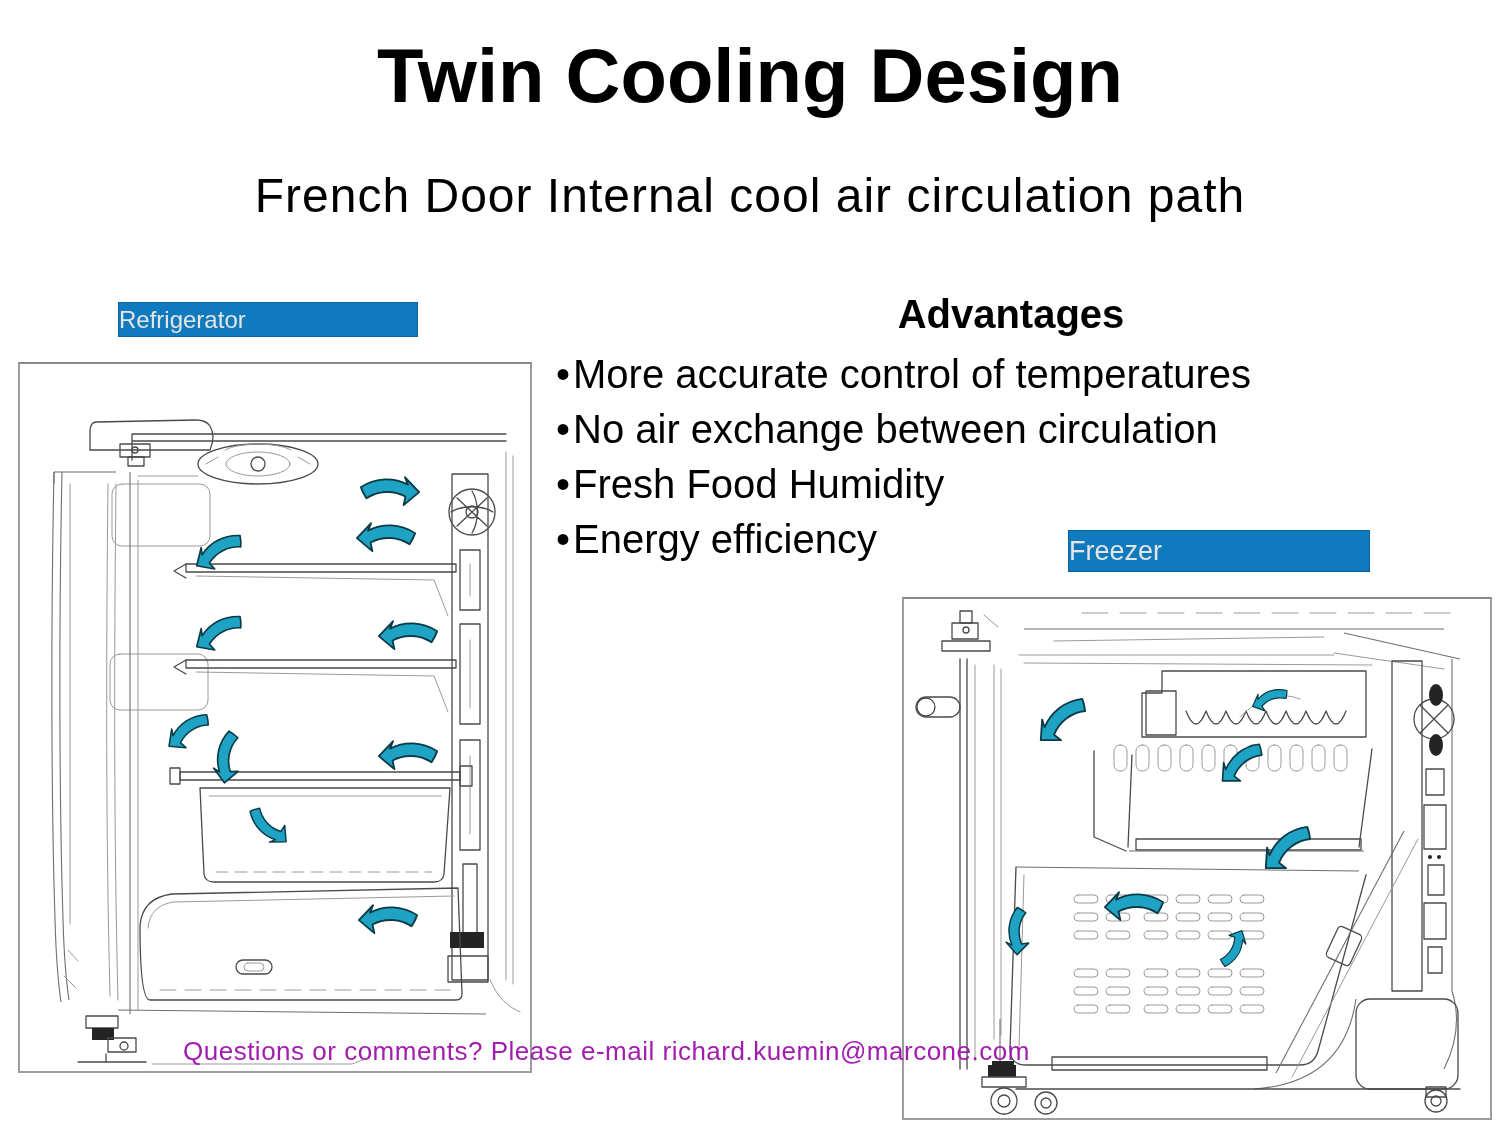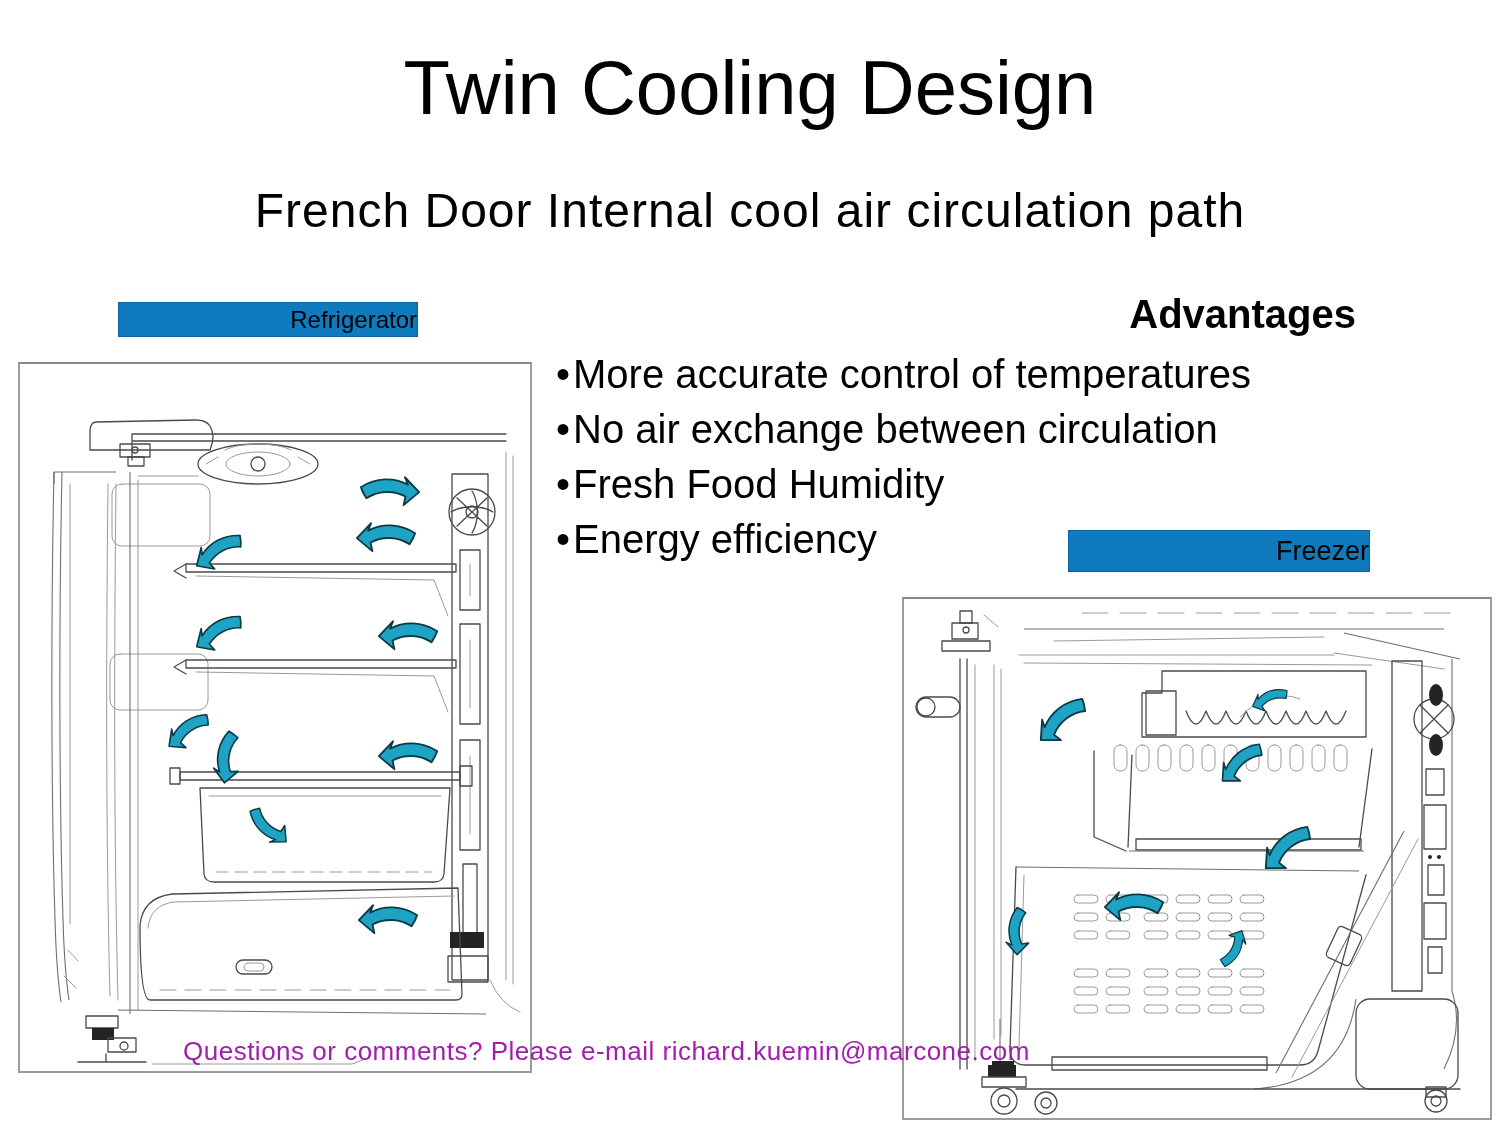--- a/index.html
+++ b/index.html
@@ -1,32 +1,32 @@
 <!DOCTYPE html>
 <html><head>
 <meta charset="utf-8">
 <style>
   html,body{margin:0;padding:0;background:#fff;}
   .slide{position:relative;width:1500px;height:1125px;background:#ffffff;overflow:hidden;
          font-family:"Liberation Sans",sans-serif;color:#000;}
-  .title{position:absolute;top:44px;left:0;width:100%;text-align:center;
-         font-size:76px;font-weight:400;letter-spacing:0px;}
+  .title{position:absolute;top:32px;left:0;width:100%;text-align:center;
+         font-size:76px;font-weight:700;letter-spacing:0px;}
   .subtitle{position:absolute;top:168px;left:0;width:100%;text-align:center;
-         font-size:48px;font-weight:400;letter-spacing:1px;margin-top:15px;}
-  .chip{position:absolute;background:#0f7bbe;border:1px solid #0a62a0;color:#000000;
-        display:flex;align-items:center;justify-content:flex-end;box-sizing:border-box;}
+         font-size:48px;font-weight:400;letter-spacing:1px;}
+  .chip{position:absolute;background:#0f7bbe;border:1px solid #0a62a0;color:#e5e5e5;
+        display:flex;align-items:center;justify-content:flex-start;box-sizing:border-box;}
   .chip-refrigerator{left:118px;top:302px;width:300px;height:35px;font-size:24px;}
   .chip-freezer{left:1068px;top:530px;width:302px;height:42px;font-size:27px;}
   .panel{position:absolute;background:#fff;border:2px solid #9c9c9c;border-top-color:#888;
          box-sizing:border-box;z-index:1;}
   .panel-fridge{left:18px;top:362px;width:514px;height:711px;}
   .panel-freezer{left:902px;top:597px;width:590px;height:523px;}
   .panel svg{display:block;width:100%;height:100%;}
   .advantages{position:absolute;left:556px;top:292px;width:800px;z-index:2;}
-  .advantages h3{margin:0 0 0 110px;text-align:right;font-size:40px;font-weight:700;}
+  .advantages h3{margin:0 0 0 110px;text-align:center;font-size:40px;font-weight:700;}
   .advantages ul{list-style:none;margin:10px 0 0 0;padding:0;font-size:40px;line-height:55px;}
   .advantages li::before{content:"\2022";margin-right:3px;}
   .footer-note{position:absolute;left:183px;top:1036px;font-size:26px;letter-spacing:.5px;
         color:#a21caf;z-index:6;white-space:nowrap;}
   
   .ln{stroke:#4a4a4a;stroke-width:1.3;fill:none;stroke-linejoin:round;stroke-linecap:round;}
   .lt{stroke:#9a9a9a;stroke-width:1;fill:none;stroke-linejoin:round;stroke-linecap:round;}
   .md{stroke:#6f6f6f;stroke-width:1.1;fill:none;stroke-linejoin:round;}
   .dk{fill:#242424;stroke:none;}
   .flow-arrow{fill:#1ea3c4;stroke:#0a3b47;stroke-width:3;stroke-linejoin:round;}

